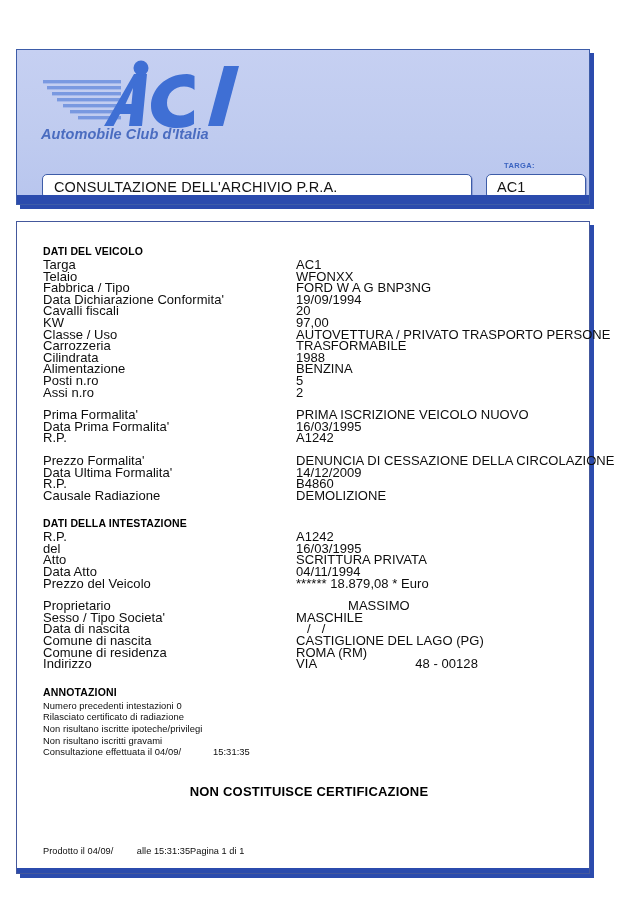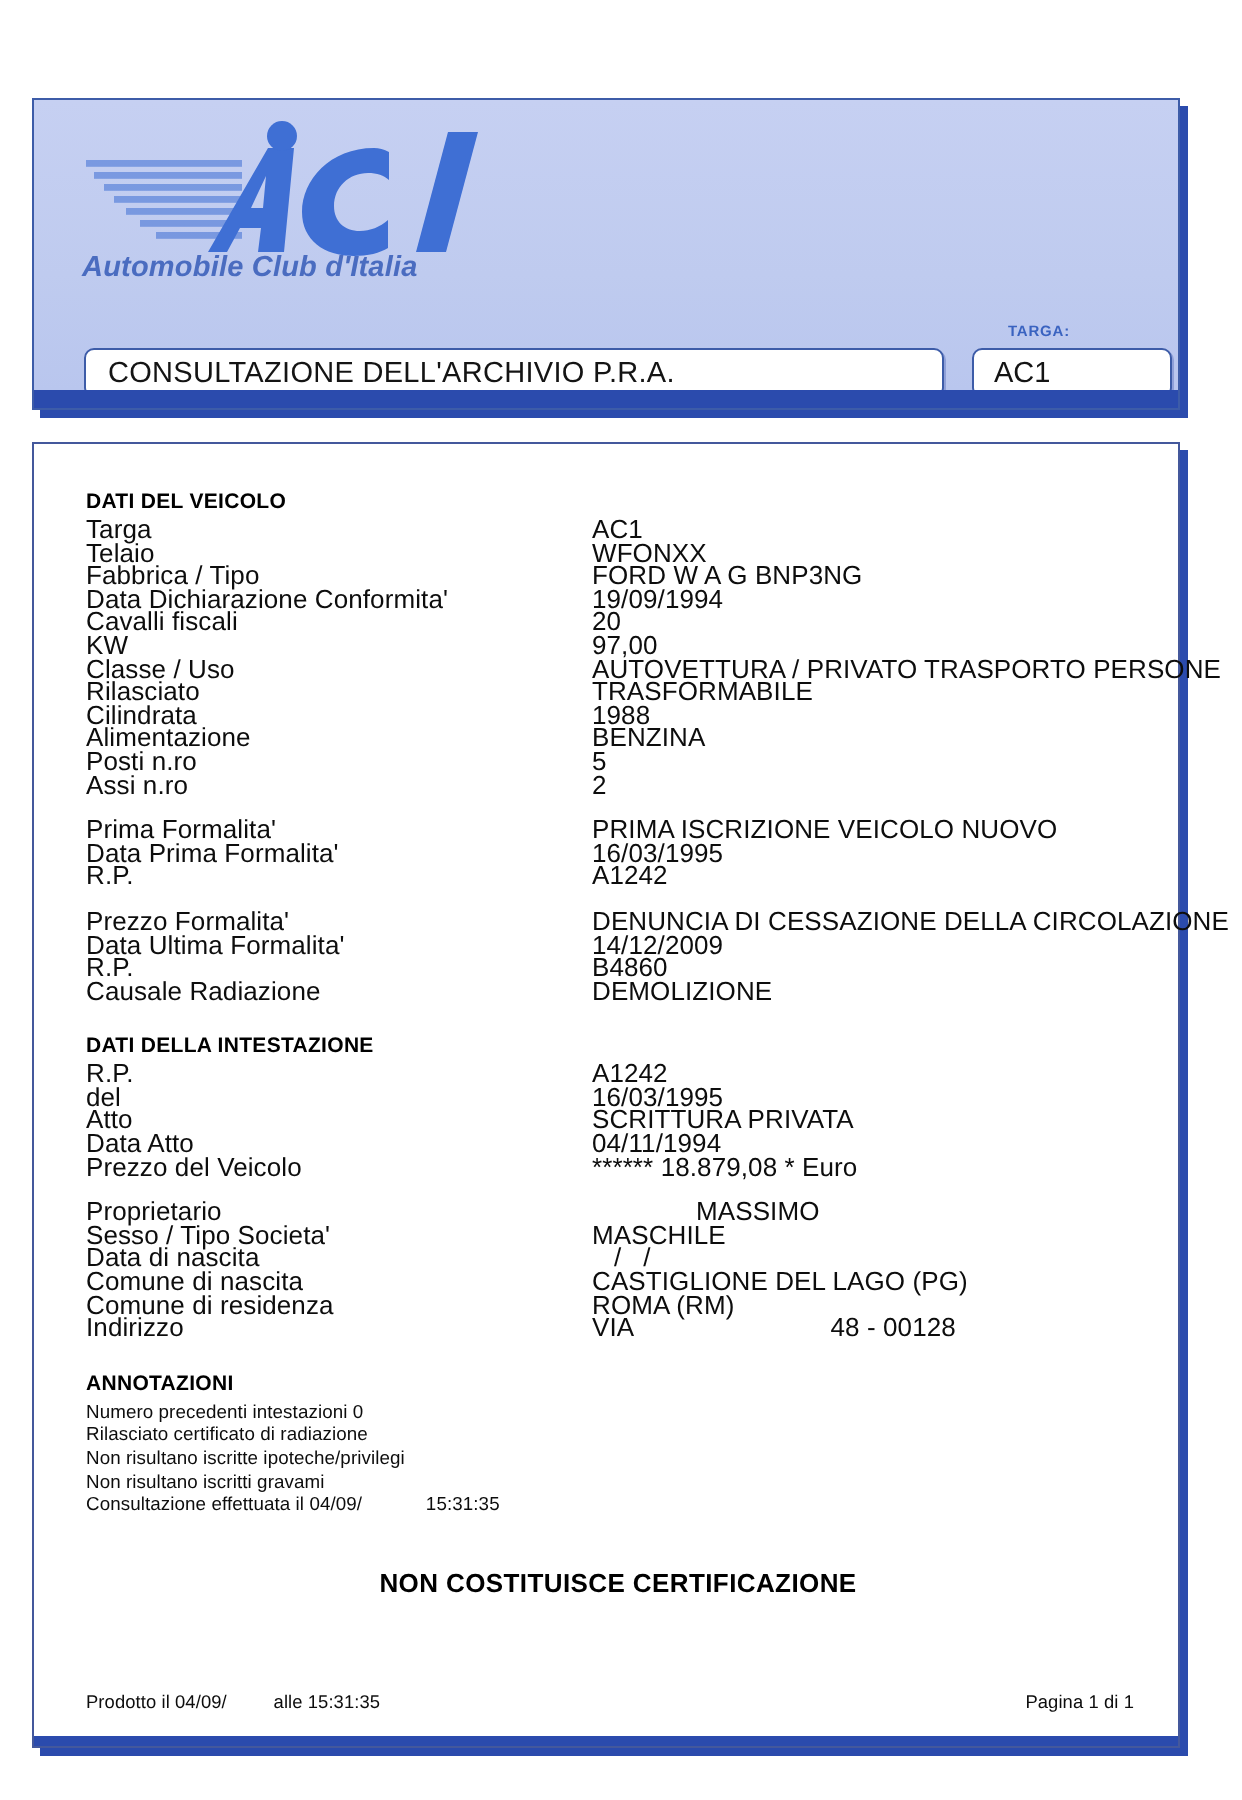--- a/index.html
+++ b/index.html
@@ -210,21 +210,20 @@
     color: #000;
   }
 
   
   .footer {
     position: absolute;
     left: 26px;
     right: 22px;
     bottom: 17px;
     display: flex;
-    justify-content: space-between;
     font-size: 9.2px;
     letter-spacing: 0.05px;
     color: #0d0d0d;
     white-space: pre;
   }
 </style>
 </head>
 <body>
 
 <div class="page">
@@ -281,21 +280,21 @@
 
       <div class="section-title">DATI DEL VEICOLO</div>
 
       <div class="row"><span class="lbl">Targa</span><span class="val">AC1</span></div>
       <div class="row"><span class="lbl">Telaio</span><span class="val">WFONXX</span></div>
       <div class="row"><span class="lbl">Fabbrica / Tipo</span><span class="val">FORD W A G BNP3NG</span></div>
       <div class="row"><span class="lbl">Data Dichiarazione Conformita'</span><span class="val">19/09/1994</span></div>
       <div class="row"><span class="lbl">Cavalli fiscali</span><span class="val">20</span></div>
       <div class="row"><span class="lbl">KW</span><span class="val">97,00</span></div>
       <div class="row"><span class="lbl">Classe / Uso</span><span class="val">AUTOVETTURA / PRIVATO TRASPORTO PERSONE</span></div>
-      <div class="row"><span class="lbl">Rilasciato</span><span class="val">TRASFORMABILE</span></div>
+      <div class="row"><span class="lbl">Carrozzeria</span><span class="val">TRASFORMABILE</span></div>
       <div class="row"><span class="lbl">Cilindrata</span><span class="val">1988</span></div>
       <div class="row"><span class="lbl">Alimentazione</span><span class="val">BENZINA</span></div>
       <div class="row"><span class="lbl">Posti n.ro</span><span class="val">5</span></div>
       <div class="row"><span class="lbl">Assi n.ro</span><span class="val">2</span></div>
 
       <div class="gap"></div>
 
       <div class="row"><span class="lbl">Prima Formalita'</span><span class="val">PRIMA ISCRIZIONE VEICOLO NUOVO</span></div>
       <div class="row"><span class="lbl">Data Prima Formalita'</span><span class="val">16/03/1995</span></div>
       <div class="row"><span class="lbl">R.P.</span><span class="val">A1242</span></div>

